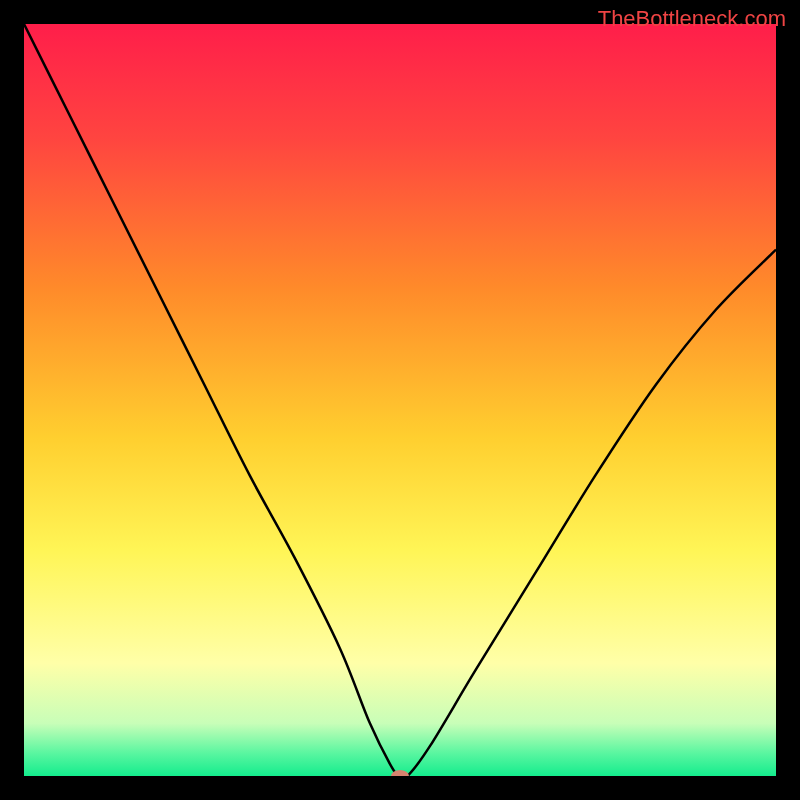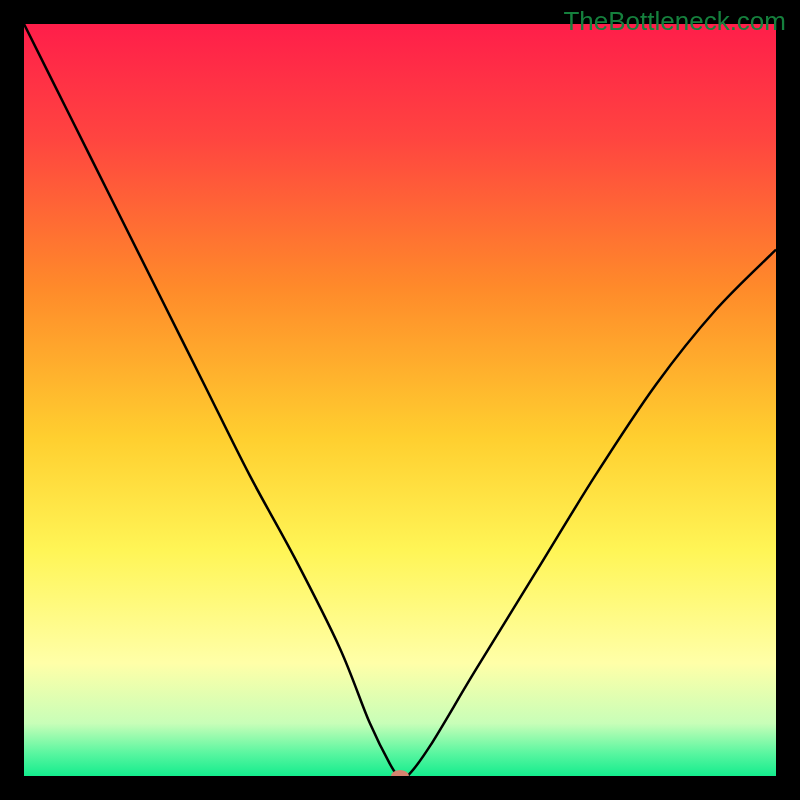--- a/index.html
+++ b/index.html
@@ -7,22 +7,22 @@
     width: 800px;
     height: 800px;
     background: #000;
     position: relative;
     font-family: Arial, Helvetica, sans-serif;
   }
   .watermark {
     position: absolute;
     top: 6px;
     right: 14px;
-    color: #15803d;
-    font-size: 26px;
+    color: #ef4444;
+    font-size: 22px;
     font-weight: 500;
     z-index: 10;
   }
   .plot-wrap {
     position: absolute;
     left: 24px;
     top: 24px;
     width: 752px;   
     height: 752px;
     background: #000;

